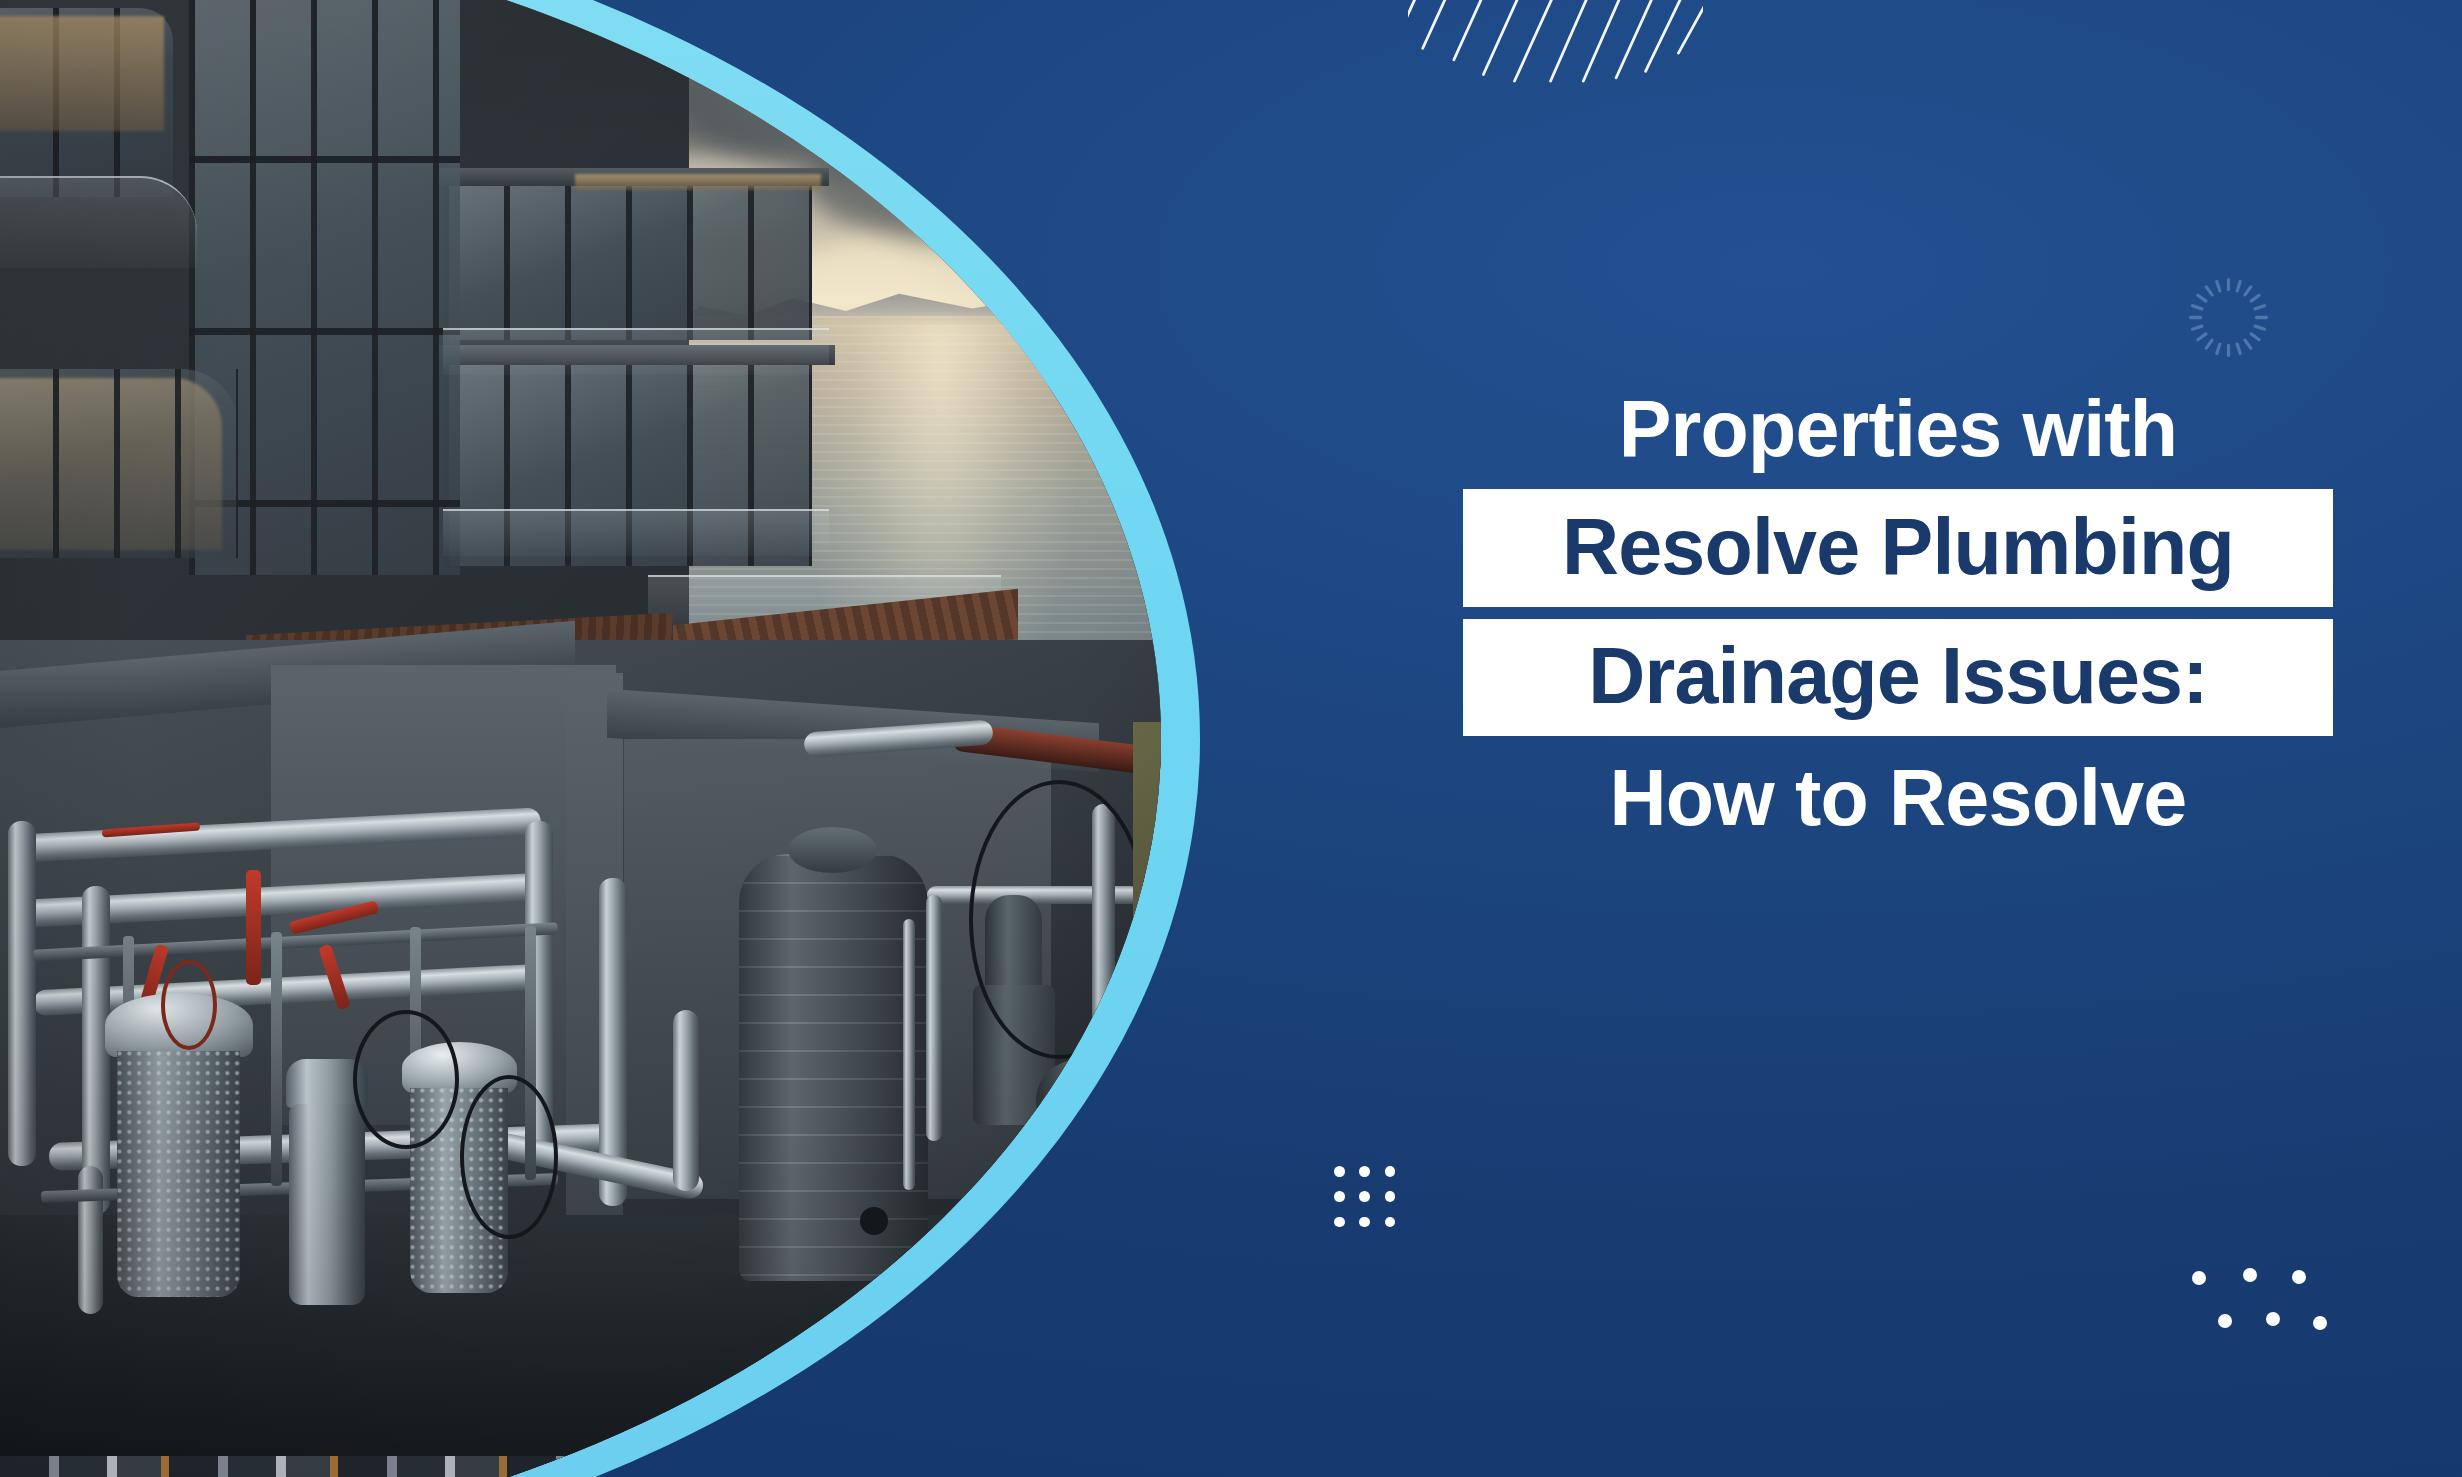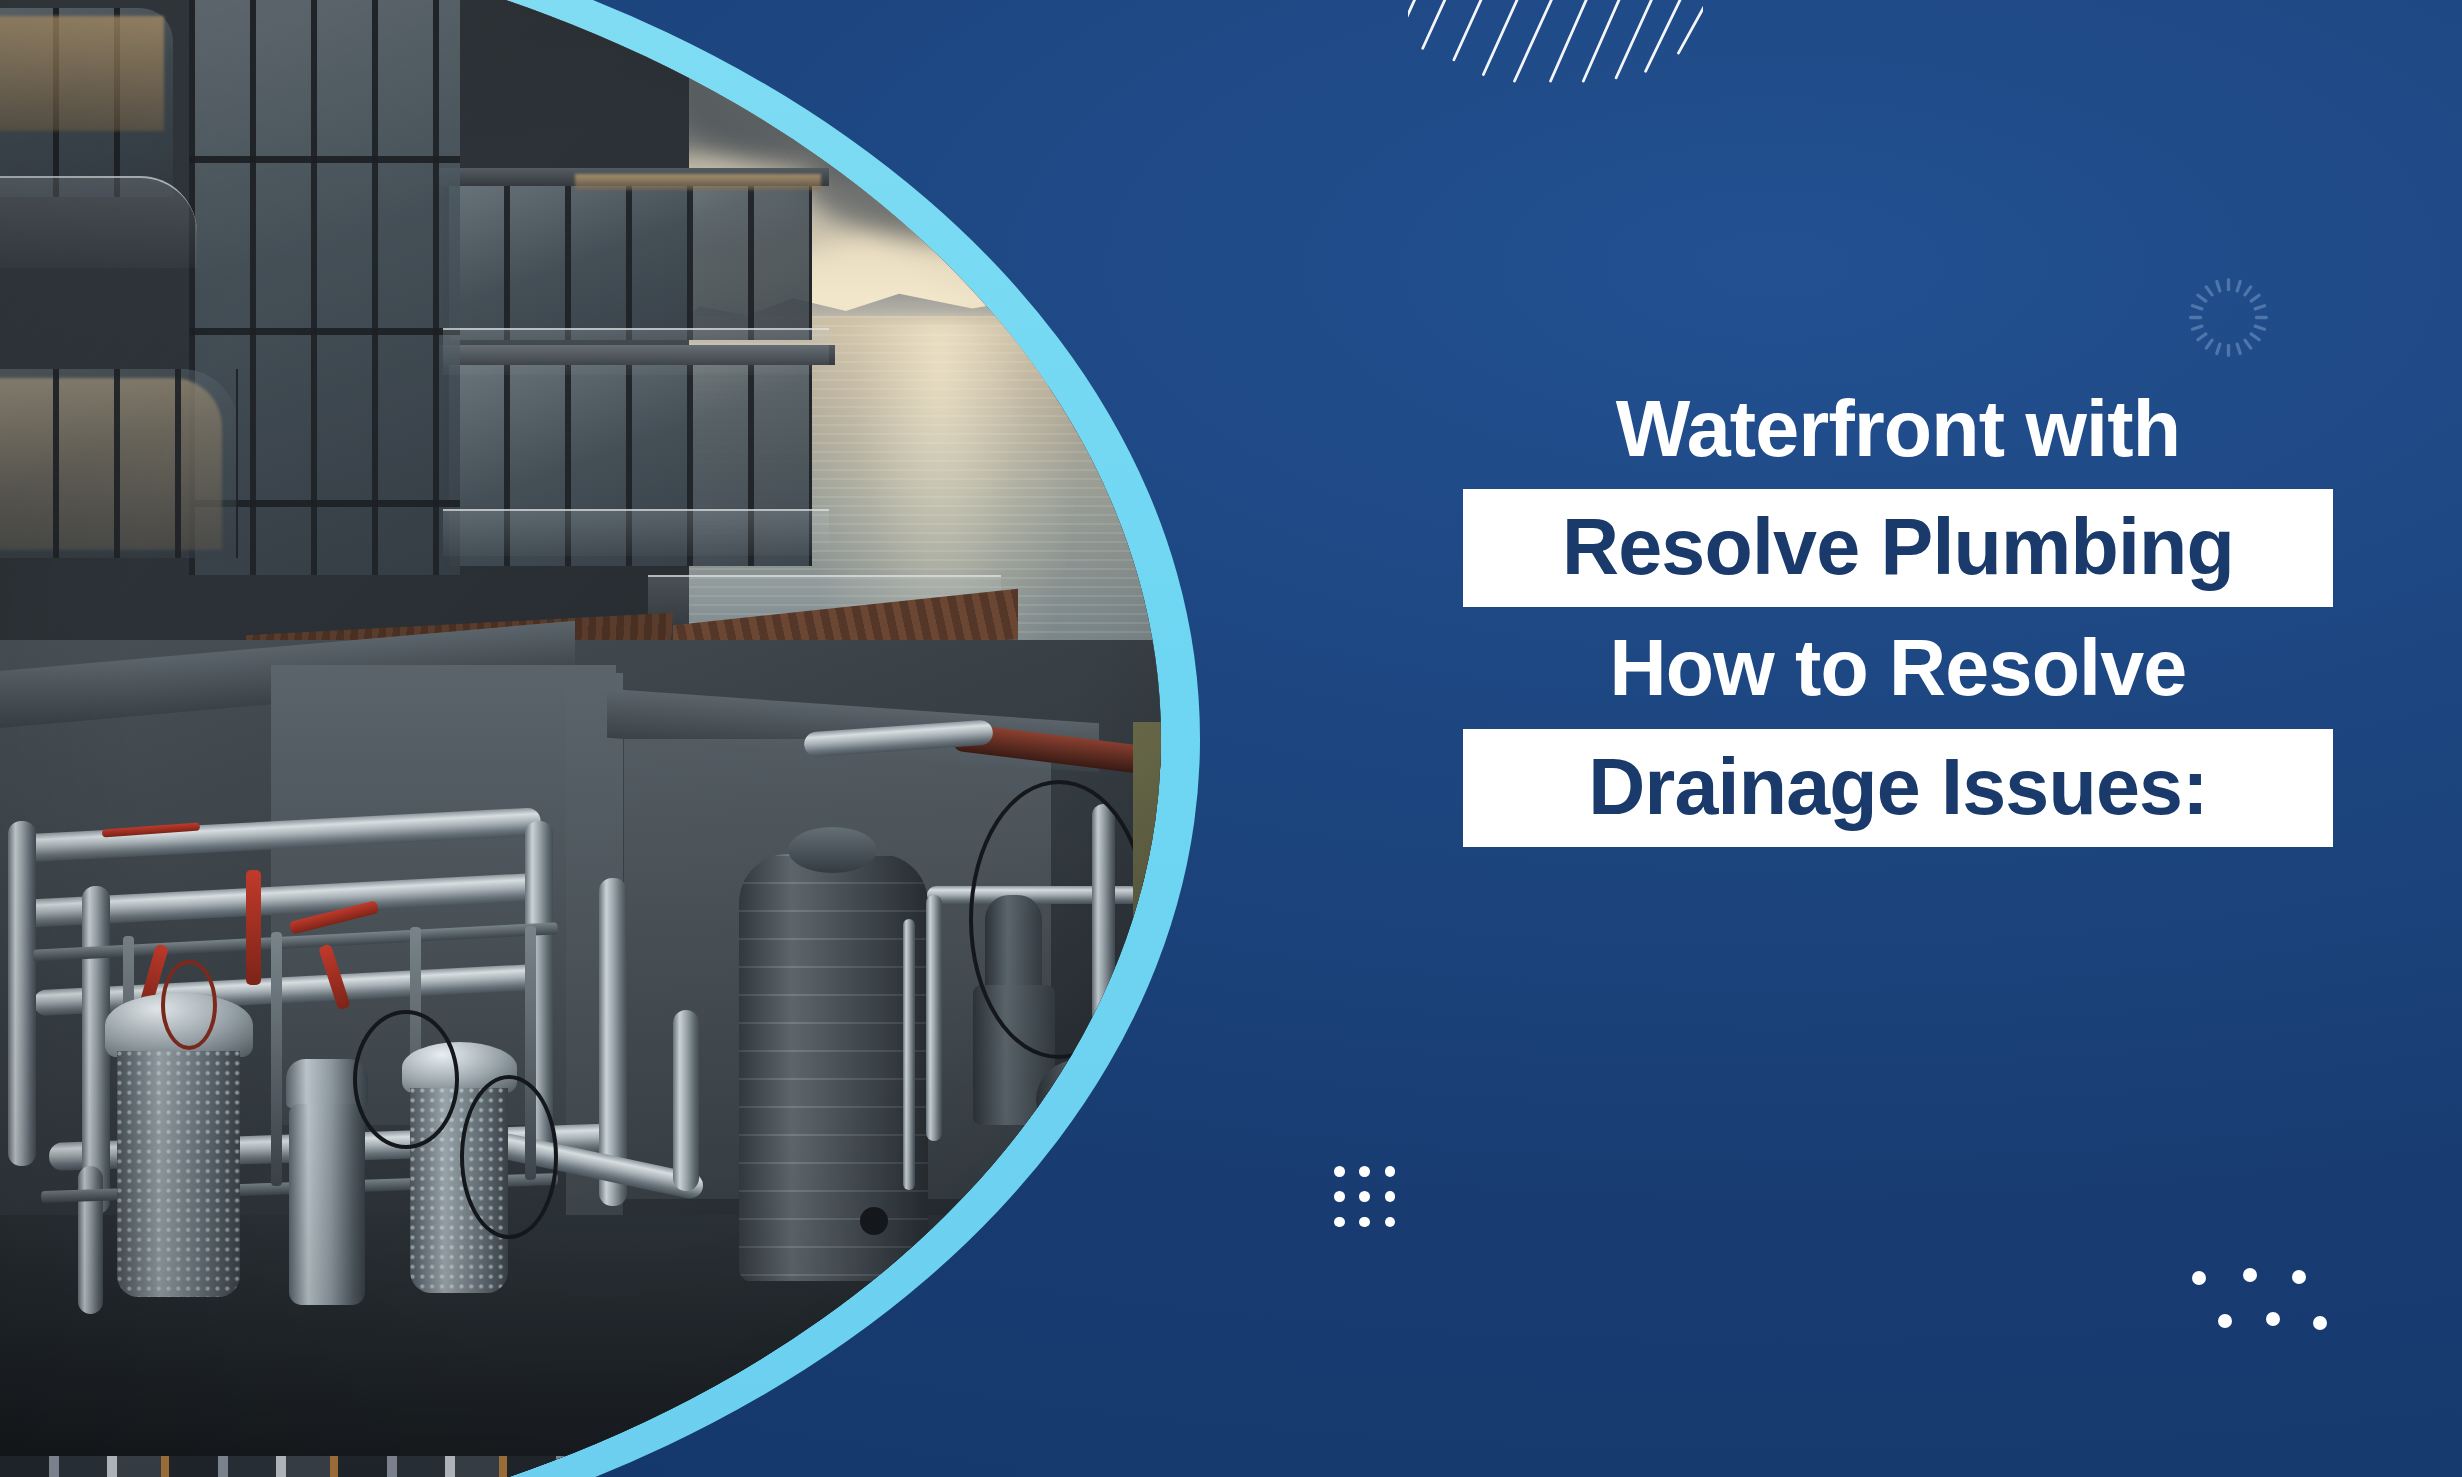--- a/index.html
+++ b/index.html
@@ -547,20 +547,20 @@
       <div style="position:absolute; left:1133px; top:722px; width:246px; height:575px; background:linear-gradient(180deg,#6b6b4a,#3d4030);"></div>
       <div class="pipe-h" style="left:1141px; top:1010px; width:197px; height:18px; transform:rotate(8deg);"></div>
       <div class="pipe-h" style="left:1141px; top:1059px; width:197px; height:18px; transform:rotate(8deg);"></div>
 
       <div class="vignette"></div>
       <div class="strip-bottom"></div>
     </div>
   </div>
 
   <div class="headline">
-    <div class="hl-line plain">Waterfront with</div>
+    <div class="hl-line plain">Properties with</div>
     <div class="hl-line boxed">Resolve Plumbing</div>
+    <div class="hl-line boxed">Drainage Issues:</div>
     <div class="hl-line plain">How to Resolve</div>
-    <div class="hl-line boxed">Drainage Issues:</div>
   </div>
 
 </div>
 
 
 </body></html>

